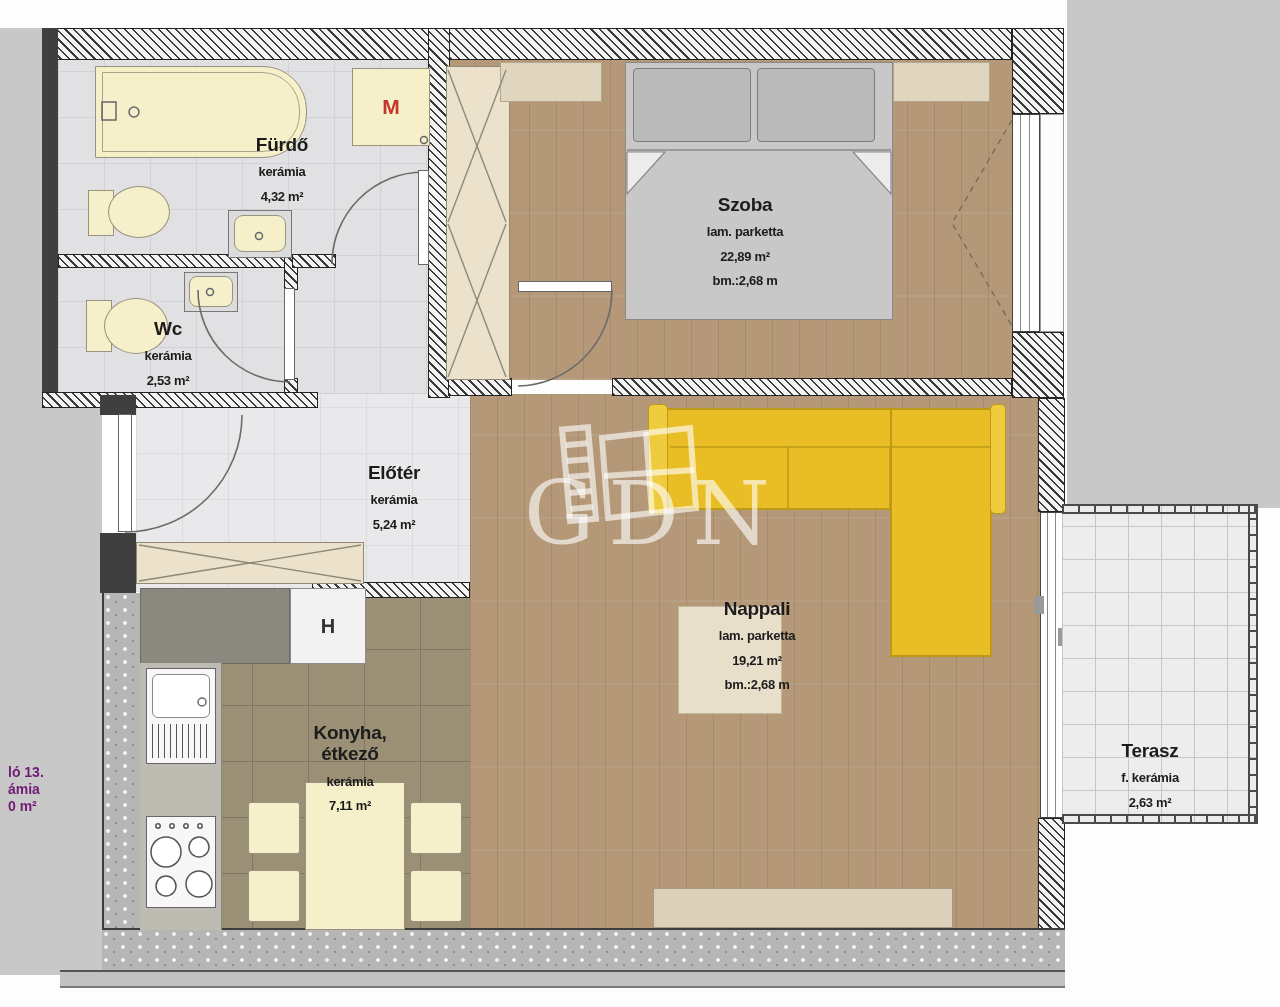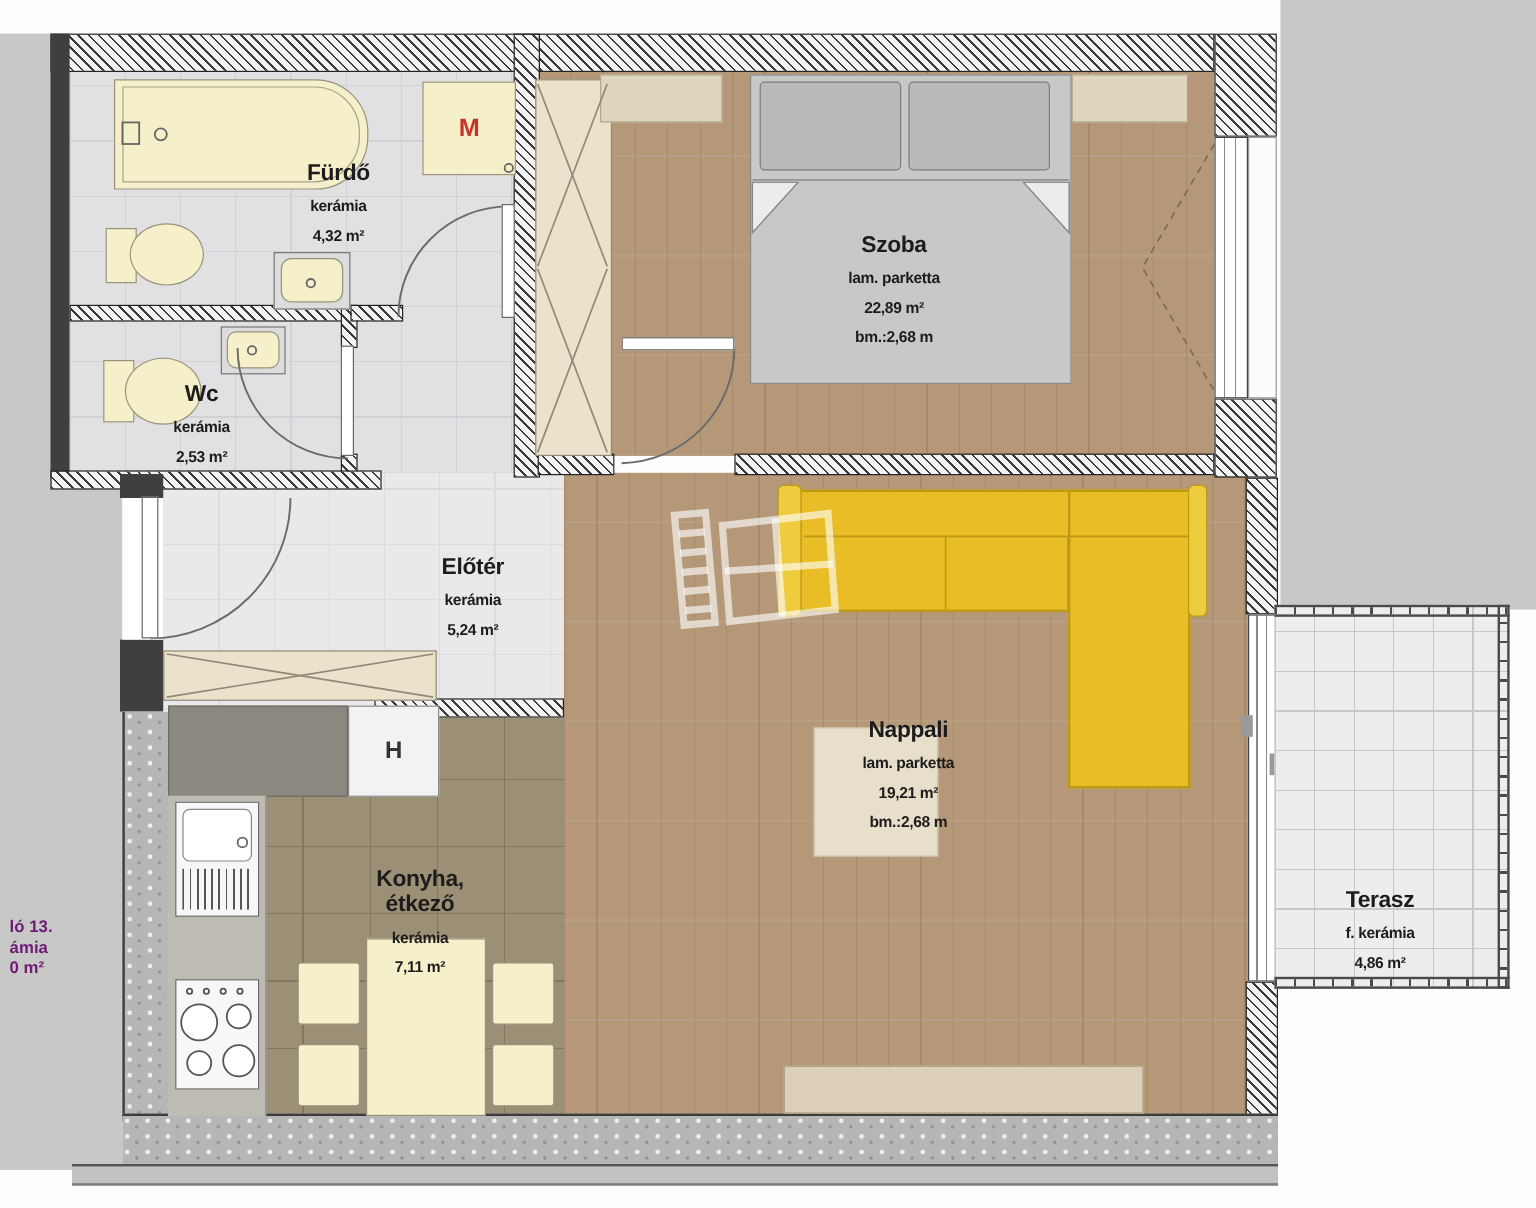--- a/index.html
+++ b/index.html
@@ -211,20 +211,21 @@
         <line x1="568" y1="508" x2="590" y2="508"></line>
       </g>
       <g stroke-width="6">
         <polygon points="602,438 690,428 696,508 608,518"></polygon>
         <line x1="604" y1="476" x2="694" y2="470"></line>
         <line x1="646" y1="432" x2="652" y2="514"></line>
       </g>
     </g>
   </svg>
 
+  <div class="wm-letters" style="left:524px;top:462px;">GDN</div>
 
   <div class="label" style="left:282px;top:134px;">
     <div class="rname">Fürdő</div>
     <div class="rsub">kerámia</div>
     <div class="rsub">4,32 m²</div>
   </div>
   <div class="label" style="left:168px;top:318px;">
     <div class="rname">Wc</div>
     <div class="rsub">kerámia</div>
     <div class="rsub">2,53 m²</div>
@@ -248,16 +249,16 @@
   </div>
   <div class="label" style="left:350px;top:722px;text-align:center;">
     <div class="rname">Konyha,</div>
     <div class="rname">étkező</div>
     <div class="rsub">kerámia</div>
     <div class="rsub">7,11 m²</div>
   </div>
   <div class="label" style="left:1150px;top:740px;">
     <div class="rname">Terasz</div>
     <div class="rsub">f. kerámia</div>
-    <div class="rsub">4,86 m²</div>
+    <div class="rsub">2,63 m²</div>
   </div>
 
 </div>
 
 </body></html>

